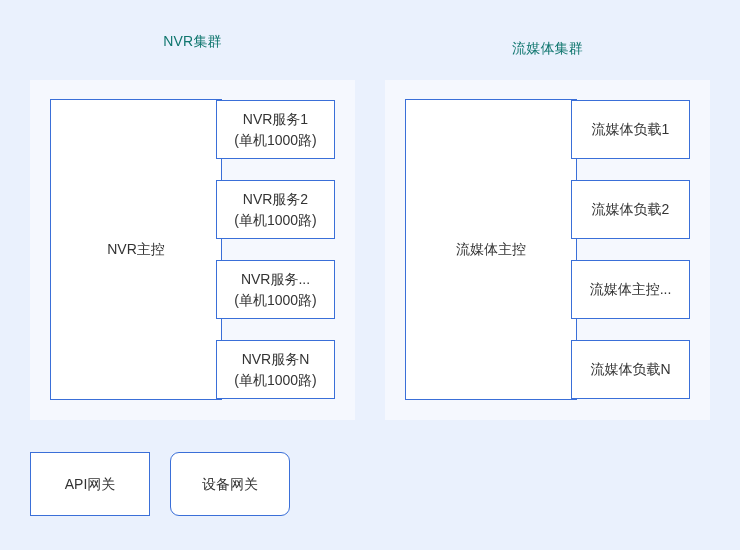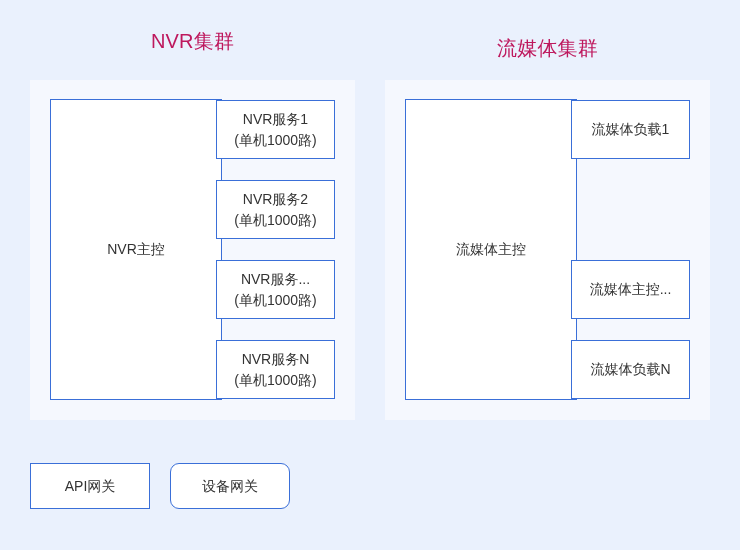--- a/index.html
+++ b/index.html
@@ -17,23 +17,23 @@
   }
   .canvas {
     position: relative;
     width: 740px;
     height: 550px;
   }
 
   
   .cluster-title {
     position: absolute;
-    font-size: 20px;
+    font-size: 14px;
     line-height: 24px;
-    color: #be185d;
+    color: #0f766e;
     text-align: center;
     white-space: nowrap;
     letter-spacing: 0.2px;
   }
   #title-nvr   { left: 30px;  top: 29px; width: 325px; }
   #title-media { left: 385px; top: 36px; width: 325px; }
 
   
   .cluster-panel {
     position: absolute;
@@ -79,22 +79,21 @@
   .worker-box.pos-2 { top: 180px; }
   .worker-box.pos-3 { top: 260px; }
 
   .node-line { display: block; }
 
   
   .gateway-box {
     position: absolute;
     top: 452px;
     width: 120px;
-    height: 46px;
-    margin-top: 11px;
+    height: 64px;
   }
   #gateway-0 { left: 30px;  }
   #gateway-1 { left: 170px; border-radius: 9px; }
 </style>
 </head>
 <body>
 
 <div class="canvas">
 
   <div class="cluster-title" id="title-nvr">NVR集群</div>
@@ -132,20 +131,23 @@
   <div class="cluster-panel" id="panel-media">
 
     <div class="node-box master-box">
       <span class="node-line">流媒体主控</span>
     </div>
 
     <div class="node-box worker-box pos-0">
       <span class="node-line">流媒体负载1</span>
     </div>
 
+    <div class="node-box worker-box pos-1">
+      <span class="node-line">流媒体负载2</span>
+    </div>
 
     <div class="node-box worker-box pos-2">
       <span class="node-line">流媒体主控...</span>
     </div>
 
     <div class="node-box worker-box pos-3">
       <span class="node-line">流媒体负载N</span>
     </div>
 
   </div>

